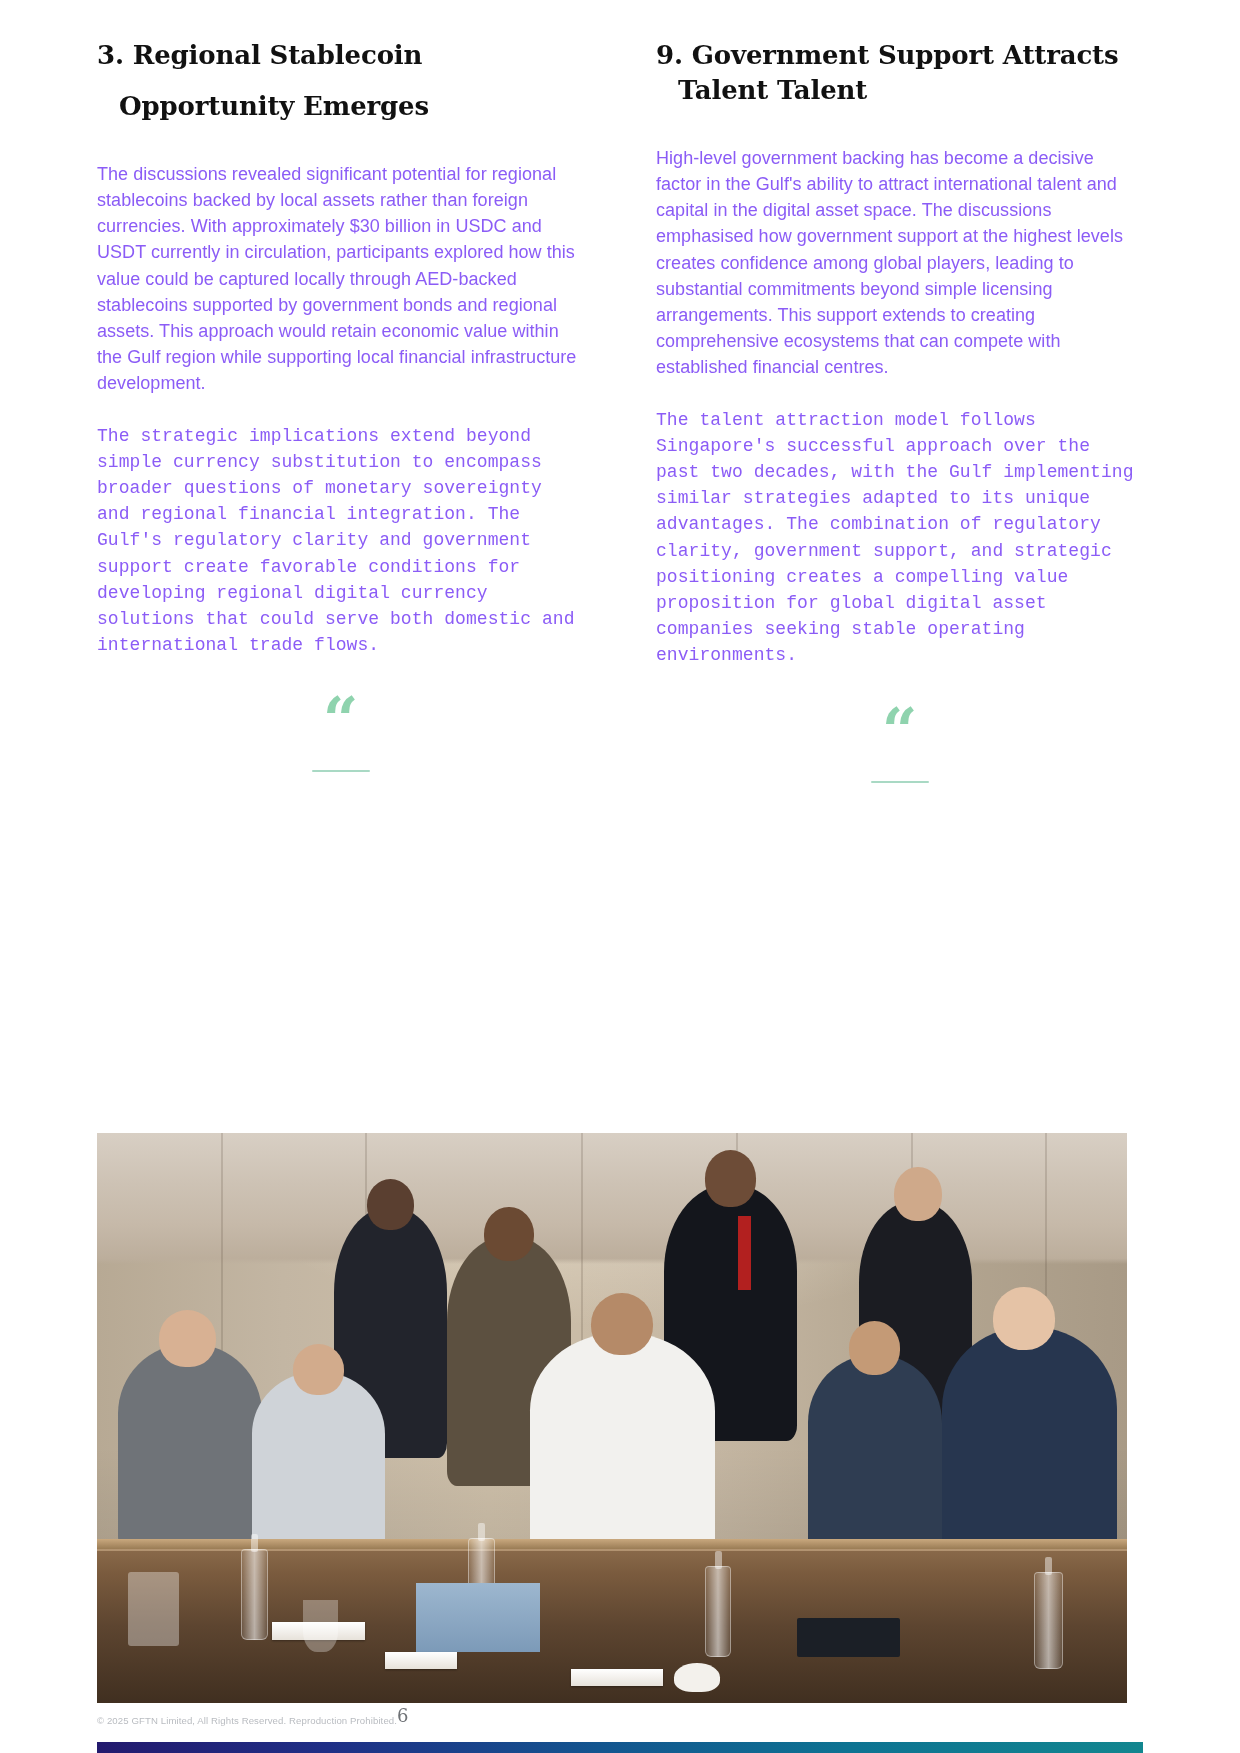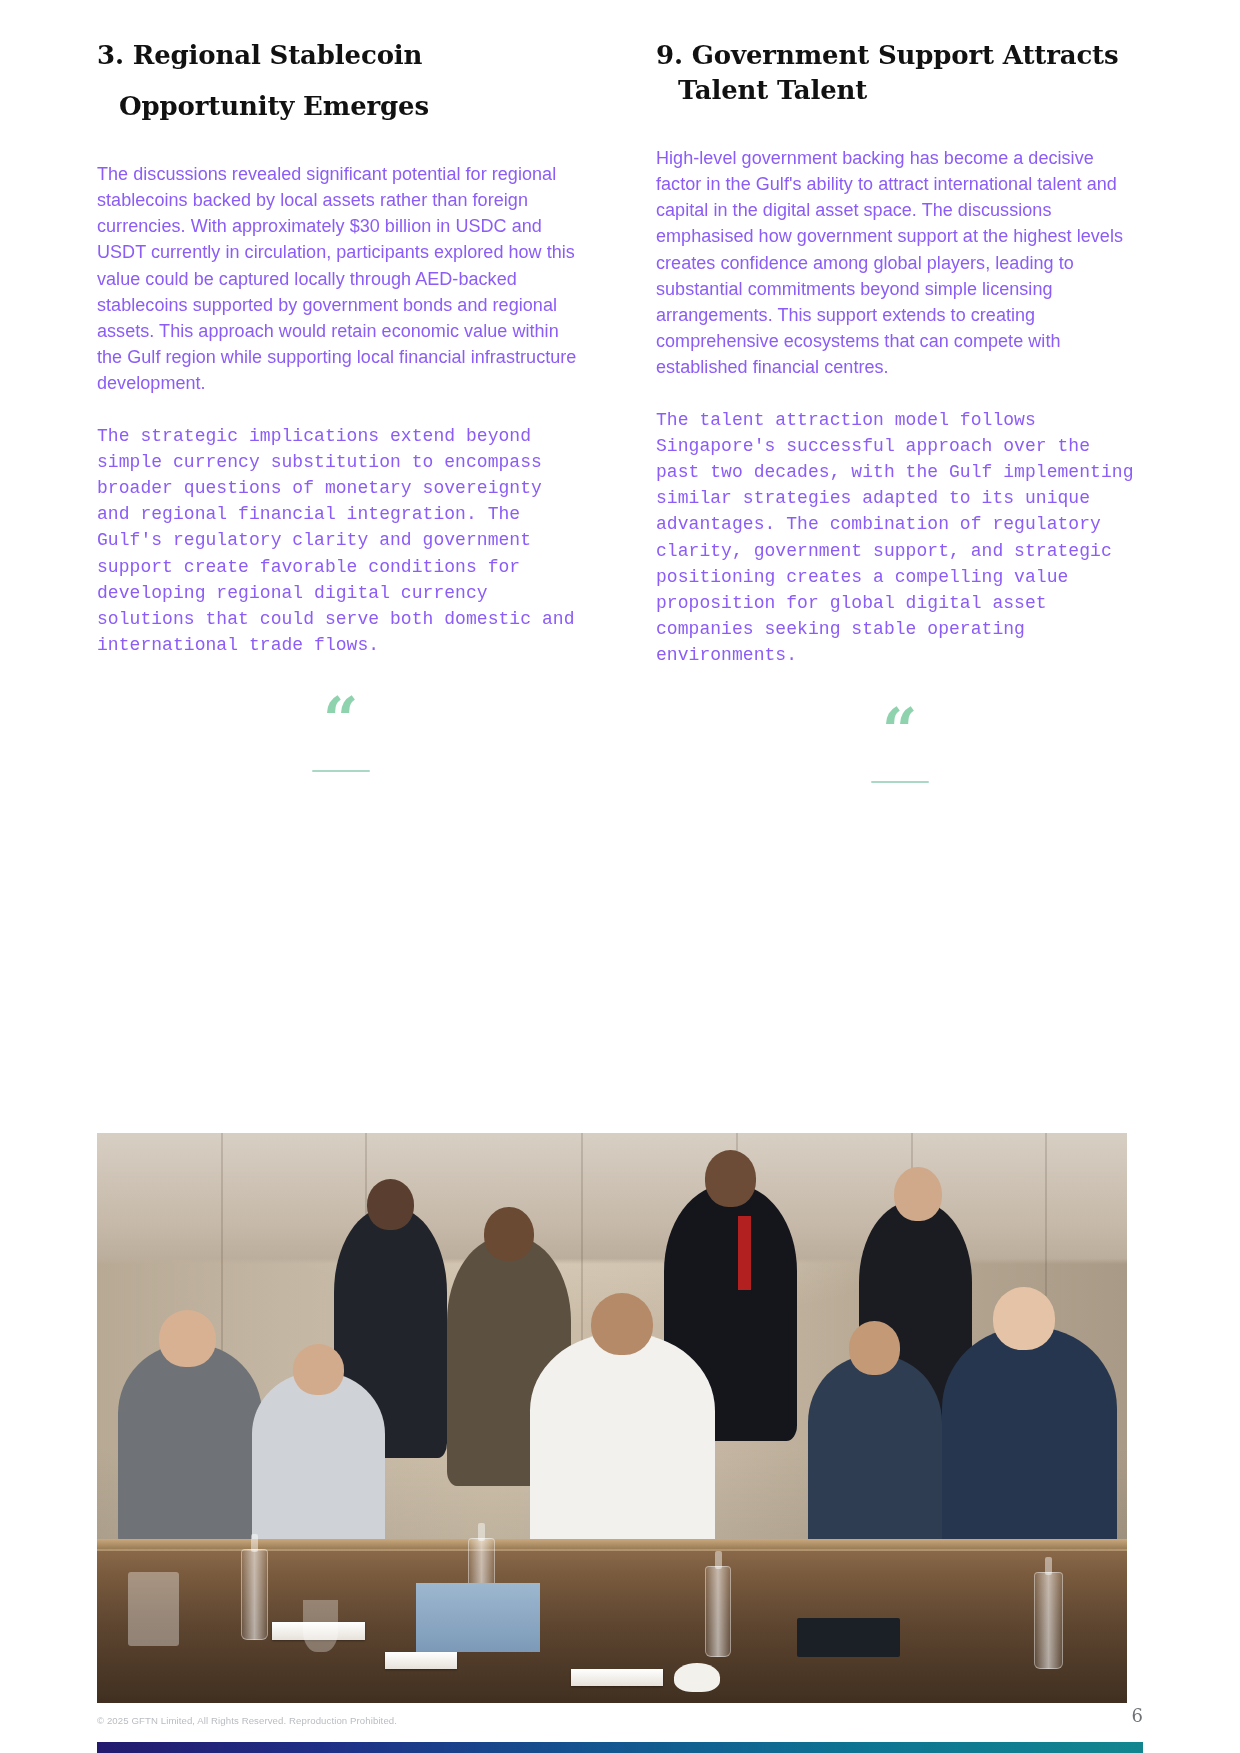--- a/index.html
+++ b/index.html
@@ -188,21 +188,20 @@
   }
 
   
   .footer {
     position: absolute;
     left: 97px;
     bottom: 27px;
     width: 1046px;
     display: flex;
     align-items: flex-end;
-    justify-content: space-between;
   }
 
   .copyright {
     font-family: "Liberation Sans", sans-serif;
     font-size: 9.6px;
     color: #b9bcc1;
     letter-spacing: 0.1px;
   }
 
   .page-number {

